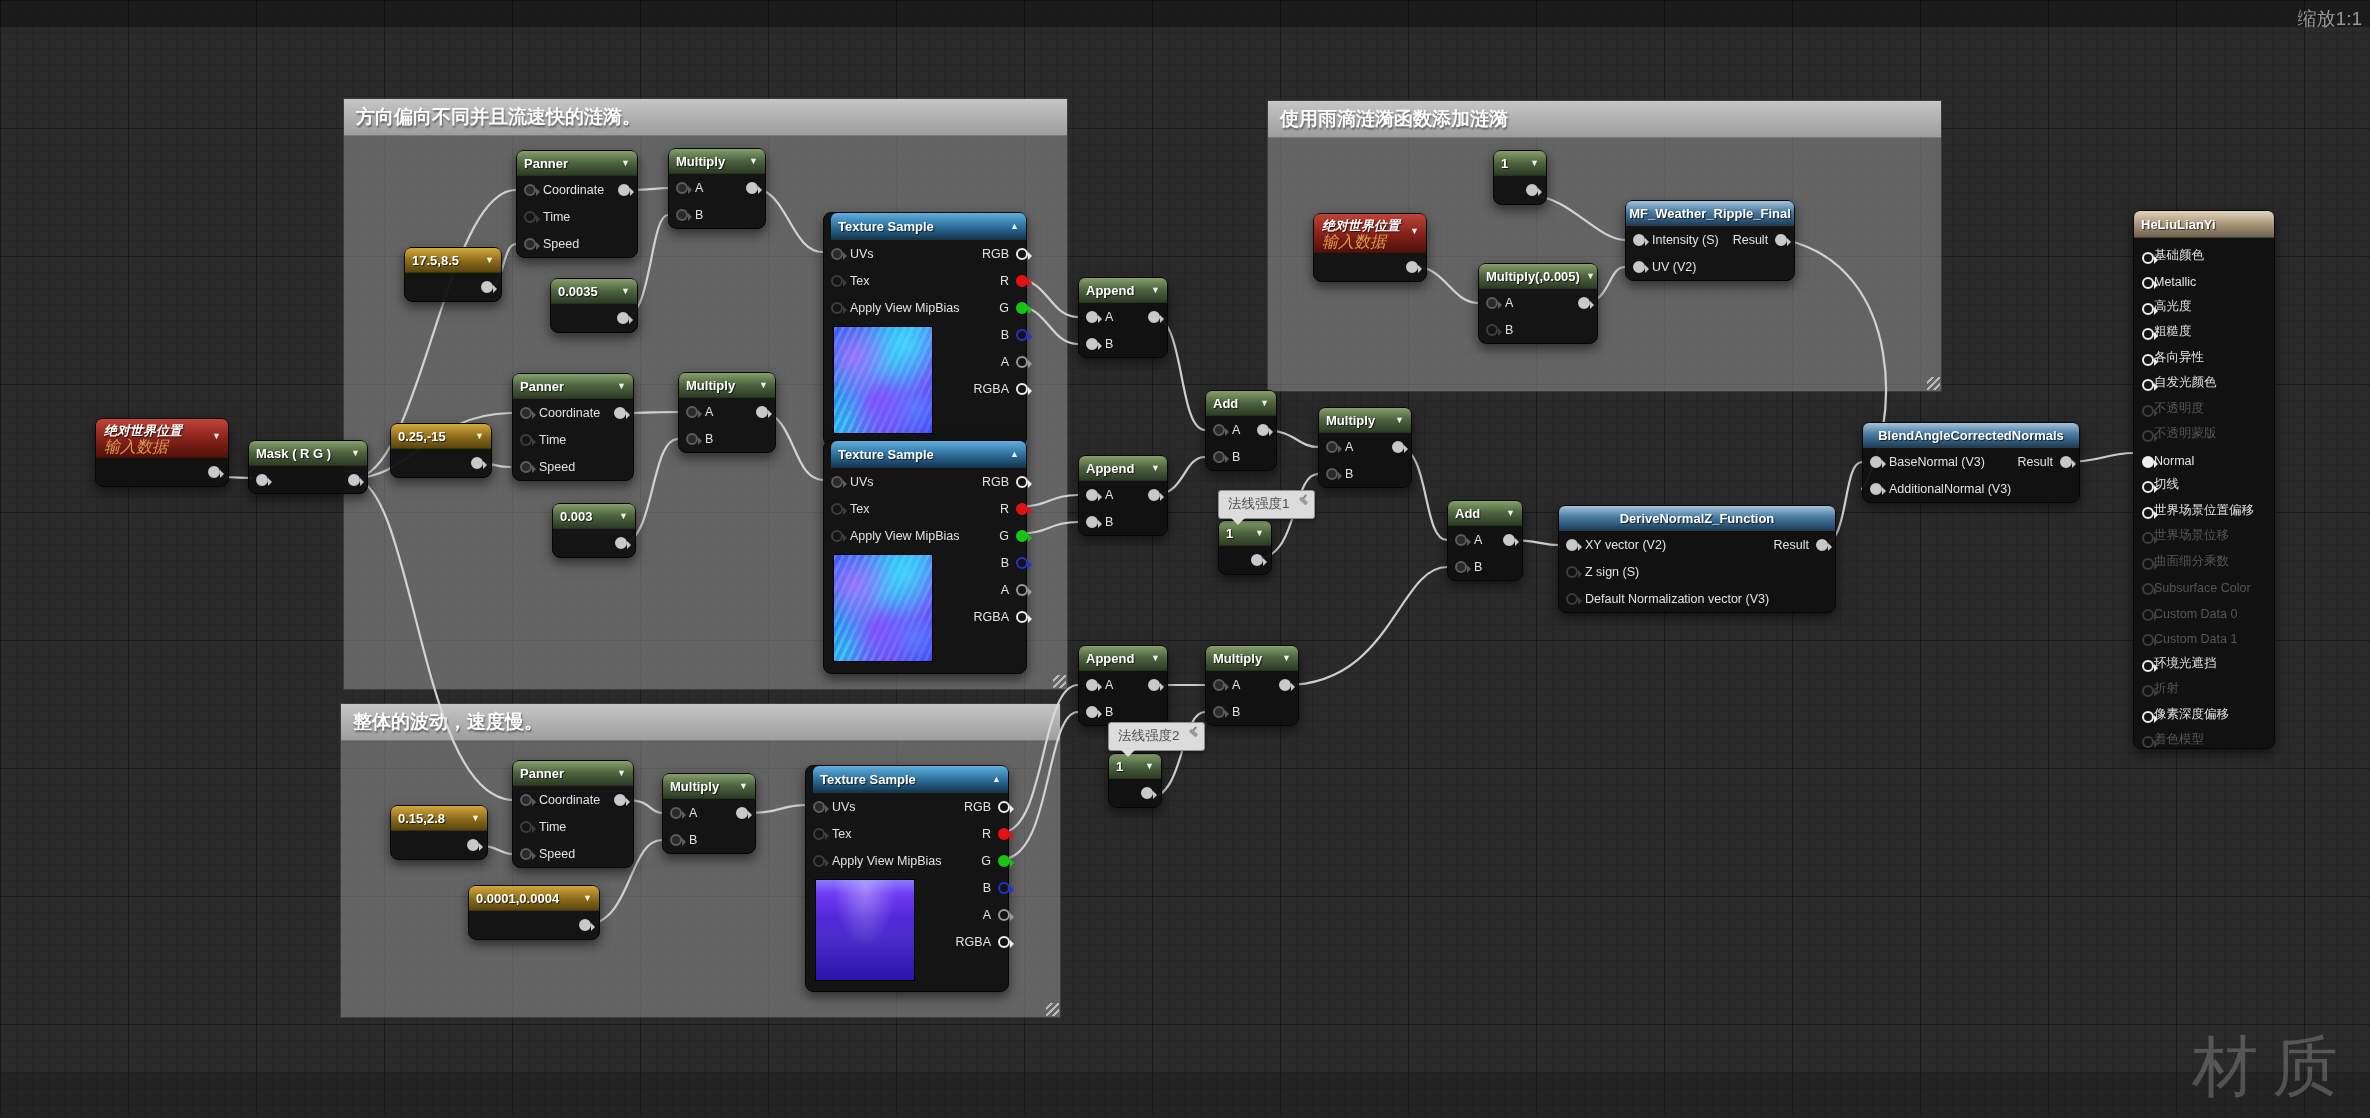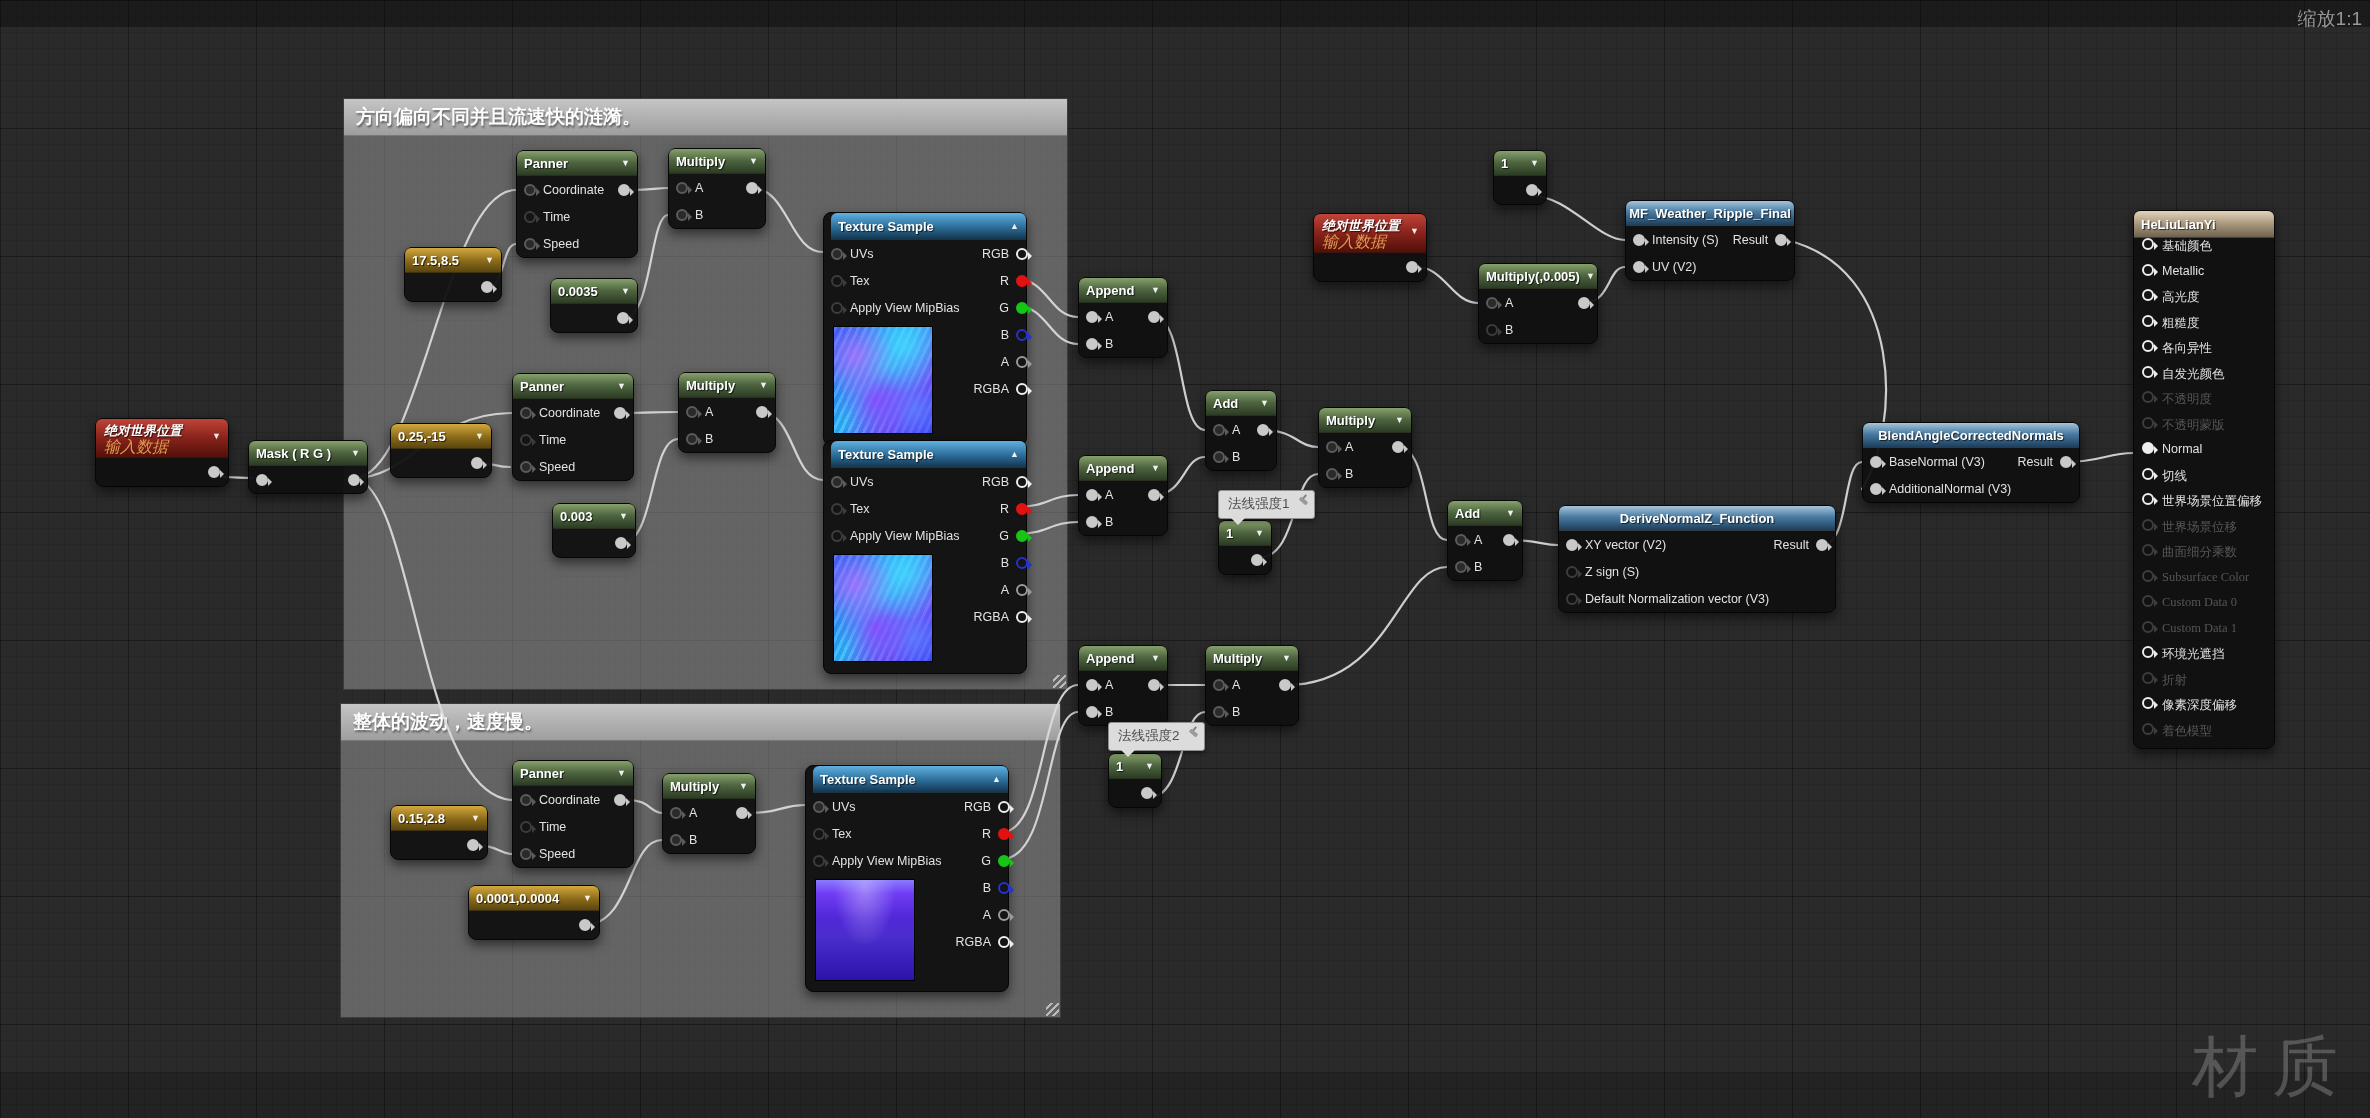--- a/index.html
+++ b/index.html
@@ -67,23 +67,23 @@
       radial-gradient(circle at 72% 18%, rgba(70,215,255,.85), transparent 42%),
       radial-gradient(circle at 42% 68%, rgba(150,60,255,.75), transparent 40%),
       radial-gradient(circle at 82% 78%, rgba(90,130,255,.85), transparent 45%),
       repeating-linear-gradient(115deg, rgba(255,255,255,.14) 0 3px, rgba(0,0,0,.08) 3px 7px),
       linear-gradient(125deg,#2a5cff 0%,#2db7ff 45%,#7a3bff 75%,#2a2aff 100%);}
   .tex-grad{background:
       radial-gradient(ellipse at 50% 6%, rgba(200,190,255,.55), transparent 45%),
       linear-gradient(180deg,#8a7bff 0%,#6f3bf2 14%,#5128d8 38%,#4a2ecb 58%,#3c20bd 78%,#2c14a8 100%);}
 
   
-  .orow{display:flex;align-items:flex-start;height:25.5px;padding:0 8px;gap:8px;}
+  .orow{display:flex;align-items:flex-end;height:25.5px;padding:0 8px;}
   .orow .pl{font-size:12.5px;}
-  .orow.off .pl{color:#565656;font-family:Liberation Serif, serif;}
+  .orow.off .pl{color:#565656;}
 
   
   .bubble{position:absolute;z-index:5;background:#dcdcdc;border:1px solid #8f8f8f;border-radius:3px;
     height:27px;line-height:25px;padding:0 24px 0 9px;font-size:13.5px;color:#4e4e4e;
     box-shadow:0 2px 5px rgba(0,0,0,.45);white-space:nowrap;}
   .bubble::after{content:"";position:absolute;left:12px;bottom:-7px;border:7px solid transparent;
     border-top-color:#dcdcdc;border-bottom:0;}
   .pinicon{position:absolute;right:5px;top:3px;width:11px;height:11px;}
   .pinicon::before{content:"";position:absolute;left:5px;top:0;width:2px;height:7px;background:#838383;transform:rotate(40deg);}
   .pinicon::after{content:"";position:absolute;left:1px;top:5px;width:9px;height:4px;background:#9a9a9a;border-radius:1px;transform:rotate(40deg);}
@@ -98,20 +98,24 @@
 <div id="canvas">
   <div class="shade-top"></div>
   <div class="shade-bottom"></div>
 
   <div class="comment" style="left:343px;top:98px;width:723px;height:590px">
     <div class="ctitle">方向偏向不同并且流速快的涟漪。</div>
     <div class="rsz"></div>
   </div>
   <div class="comment" style="left:340px;top:703px;width:719px;height:313px">
     <div class="ctitle">整体的波动，速度慢。</div>
+    <div class="rsz"></div>
+  </div>
+  <div class="comment" style="left:1267px;top:100px;width:673px;height:290px">
+    <div class="ctitle">使用雨滴涟漪函数添加涟漪</div>
     <div class="rsz"></div>
   </div>
 
   <svg id="wires" width="2370" height="1118">
     <g fill="none" stroke="#dcdcdc" stroke-width="2.2" stroke-linecap="round" opacity="0.92">
       <path d="M222,477 C238,477 240,478 252,478"></path>
       <path d="M354,478 C420,478 445,190 516,190"></path>
       <path d="M354,478 C410,478 432,413 512,413"></path>
       <path d="M354,478 C415,487 420,800 514,800"></path>
       <path d="M488,287 C505,287 502,244 516,244"></path>

